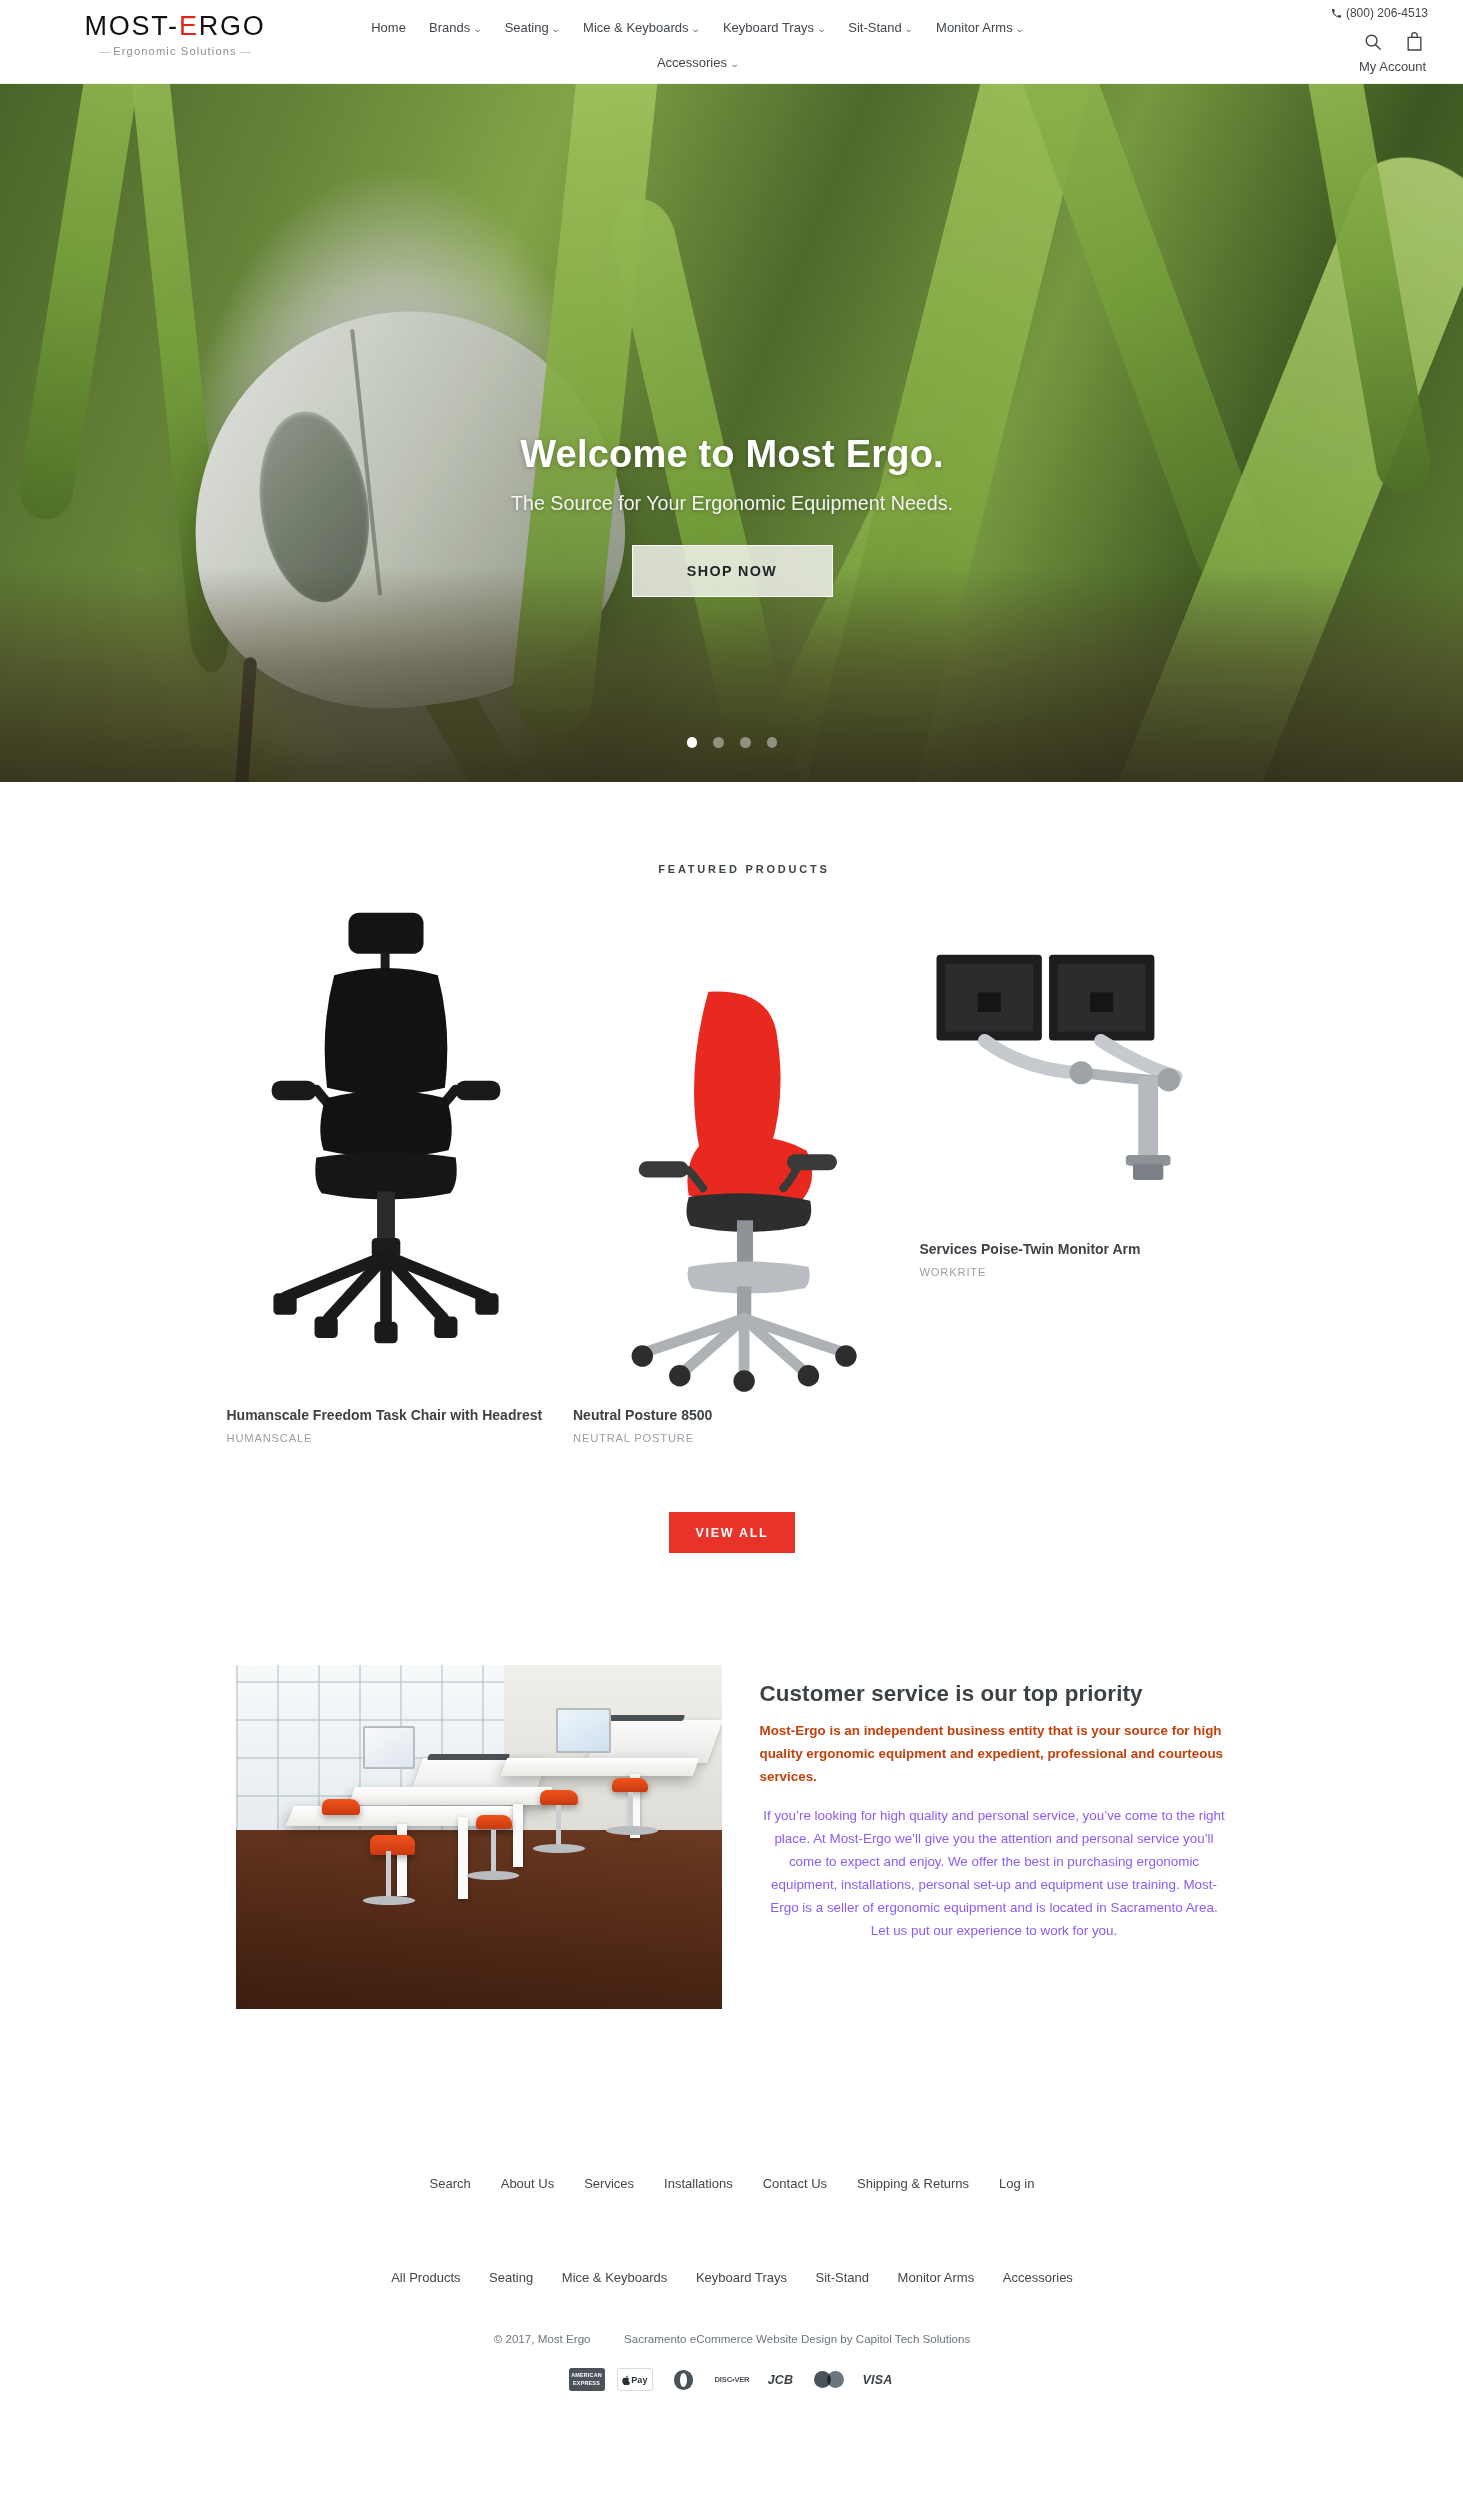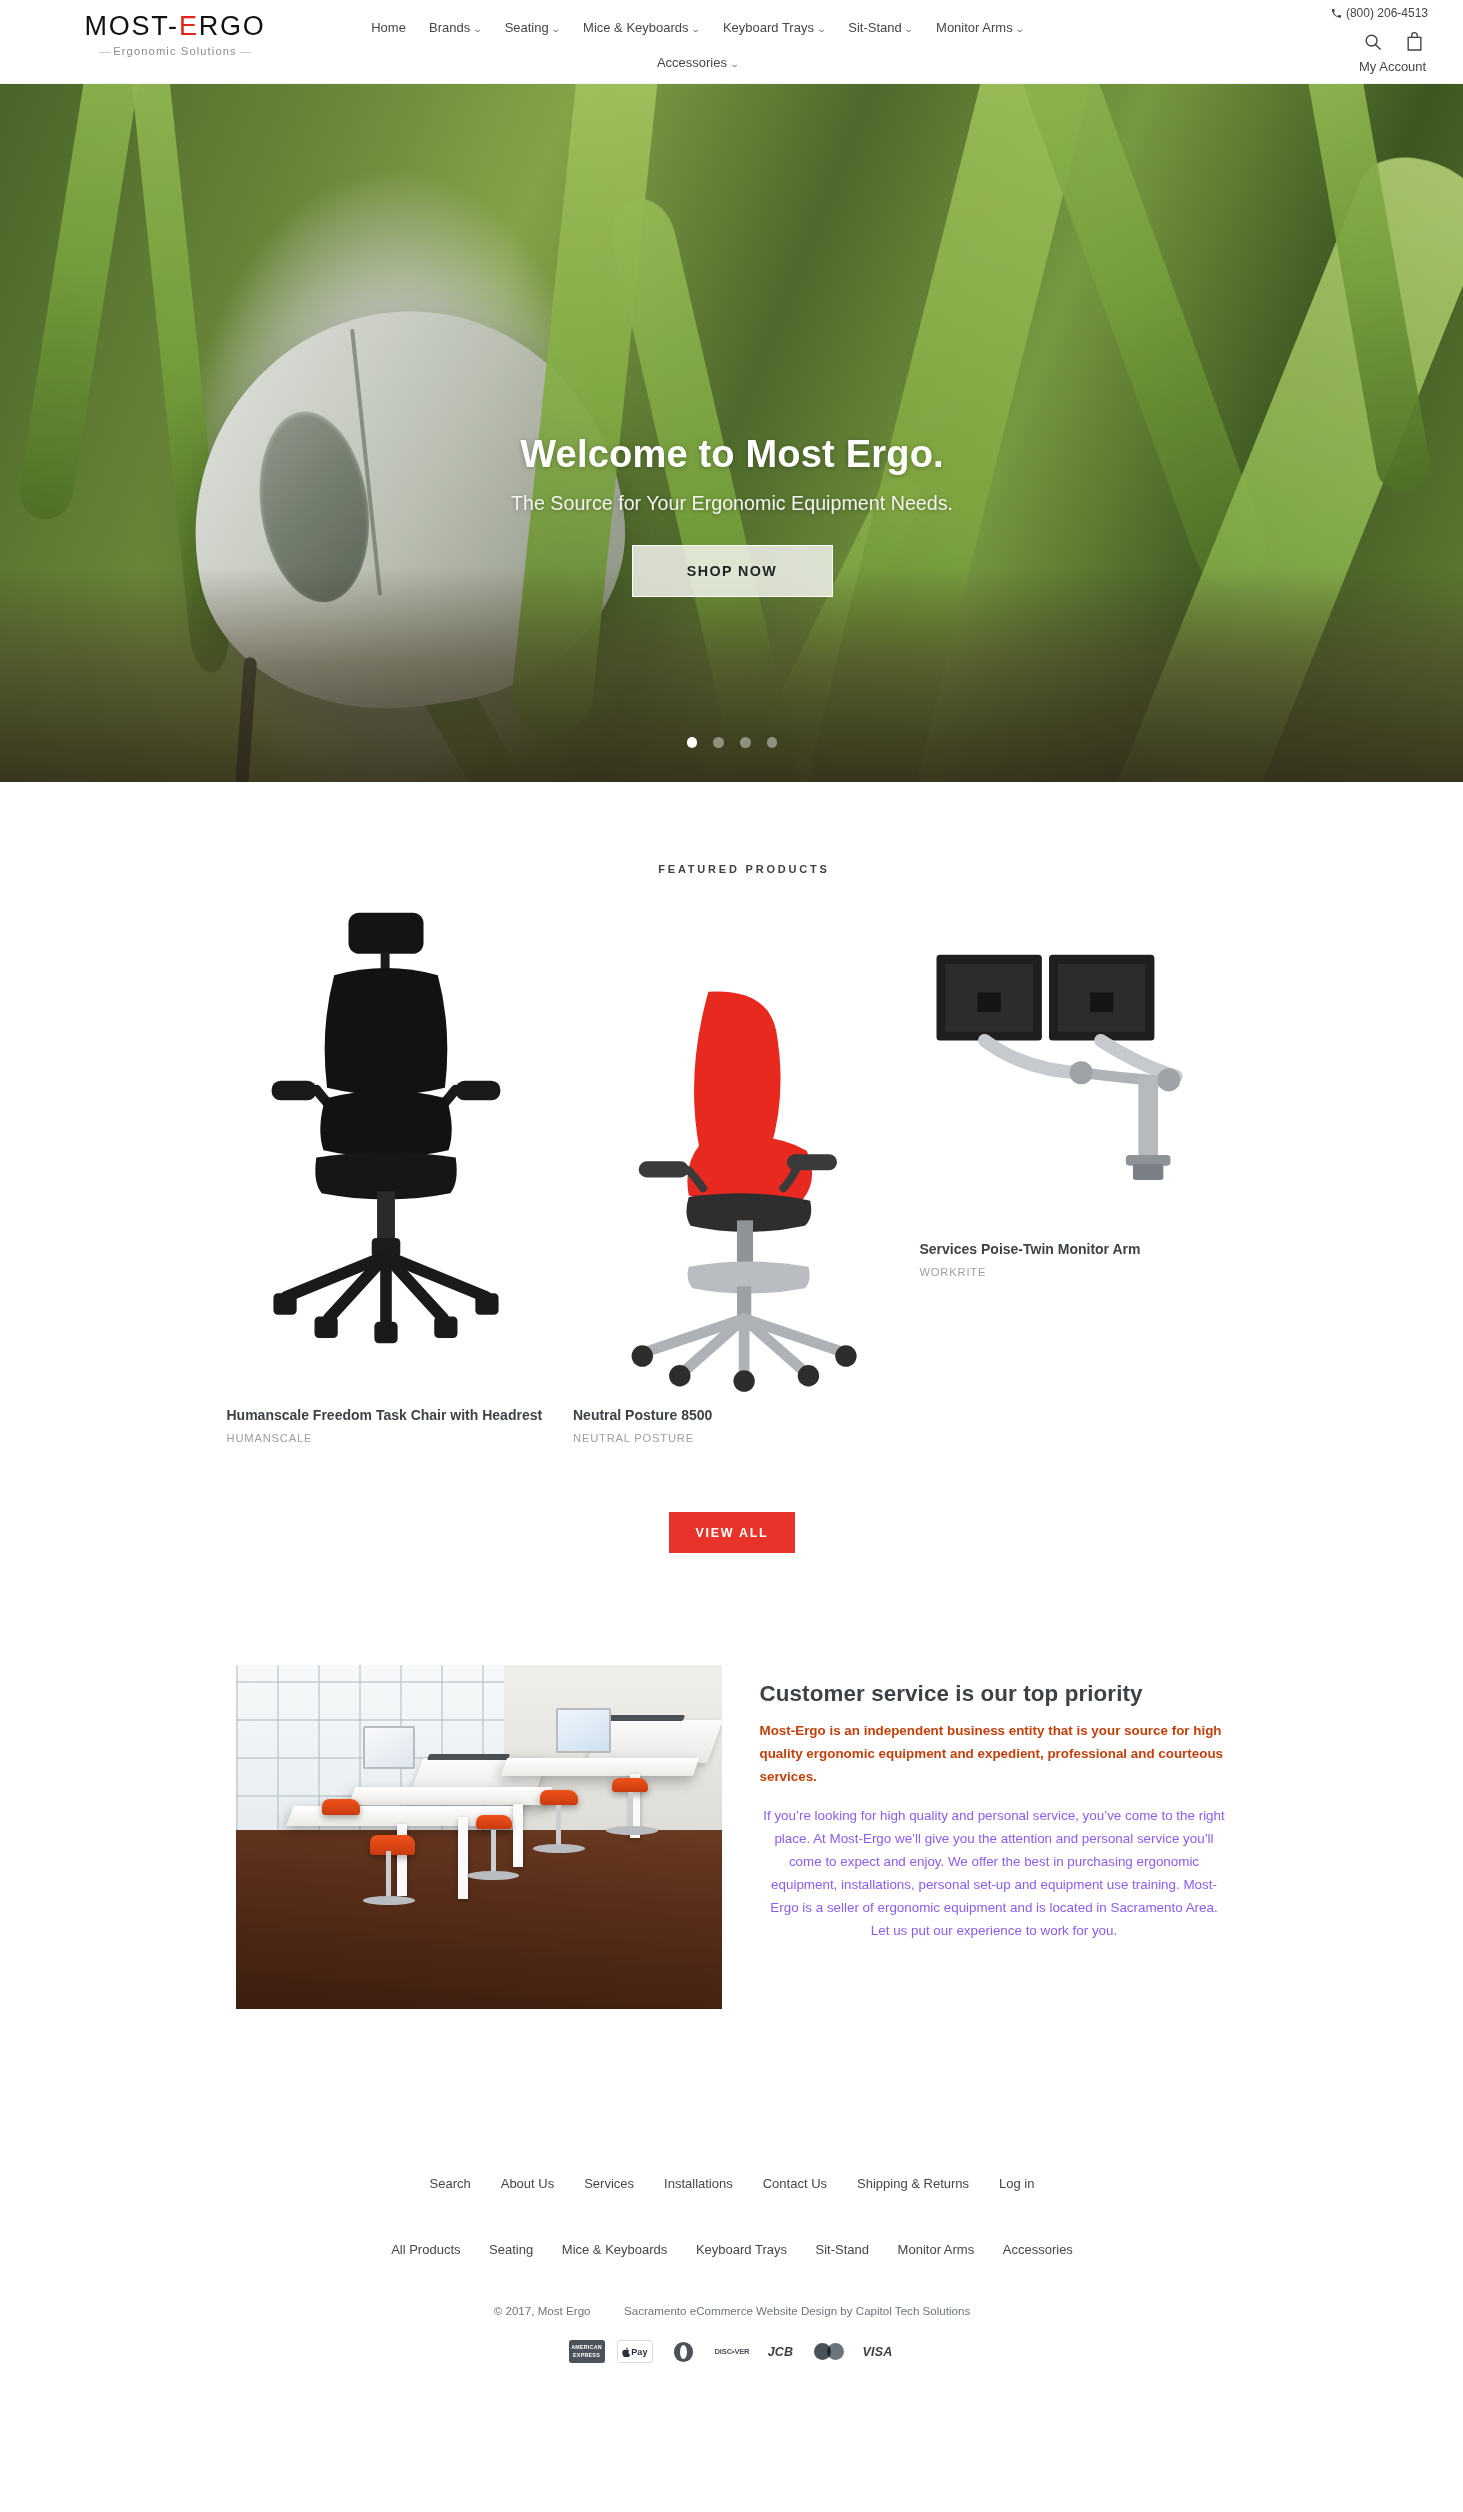--- a/index.html
+++ b/index.html
@@ -408,21 +408,21 @@
     text-align: center;
   }
   .footer-links a, .footer-cats a {
     display: inline-block;
     font-size: 13px;
     color: #42474c;
     margin: 0 15px;
     text-decoration: none;
     cursor: pointer;
   }
-  .footer-cats { margin-top: 50px; }
+  .footer-cats { margin-top: 78px; }
   .footer-cats a { margin: 0 14.3px; }
   .footer-copy {
     margin-top: 47px;
     text-align: center;
     font-size: 11.6px;
     color: #6d757c;
   }
   .footer-copy .spacer { display:inline-block; width: 27px; }
   .pay-row {
     margin-top: 23px;

